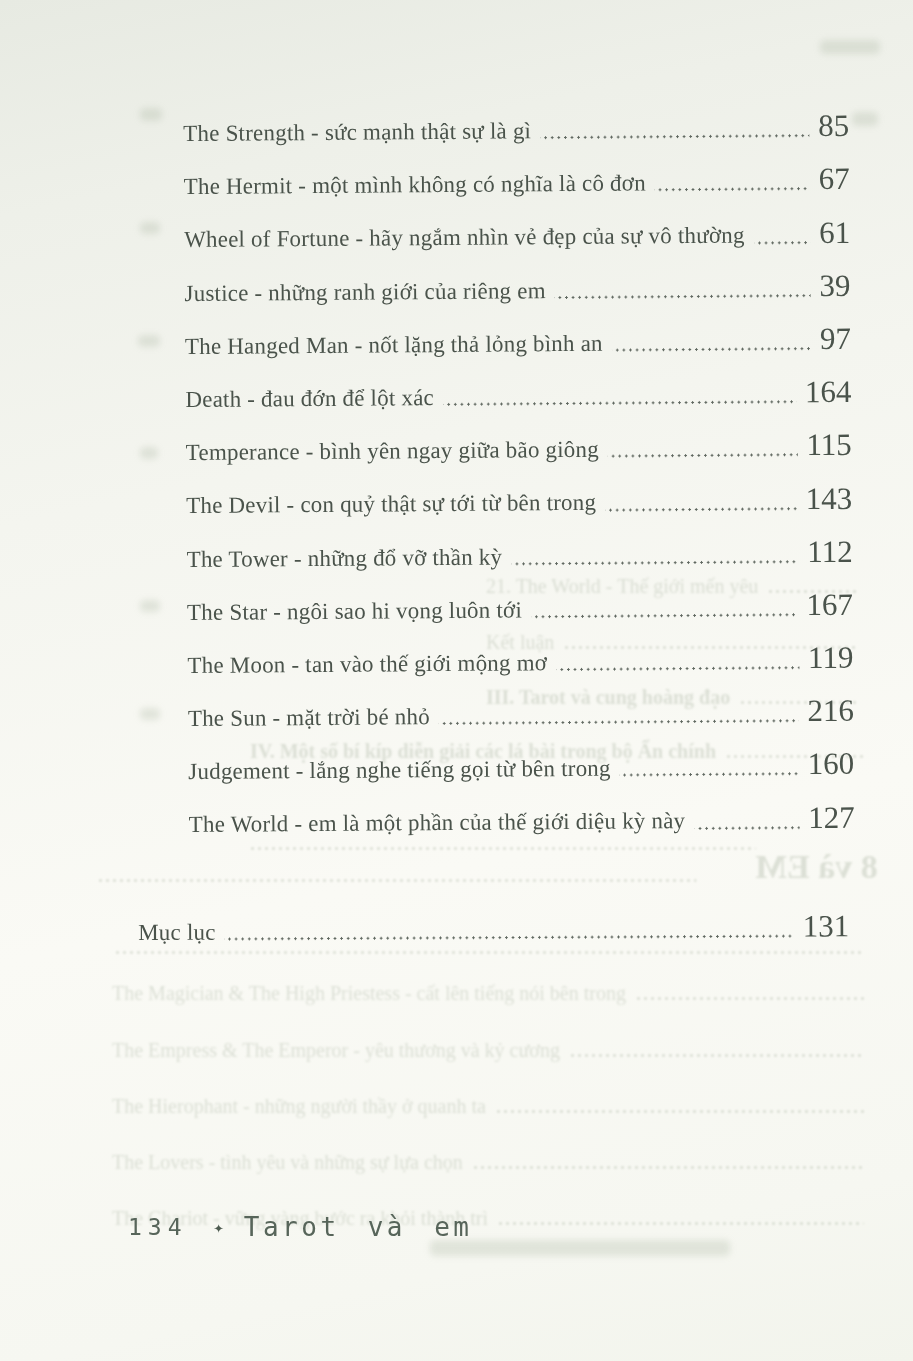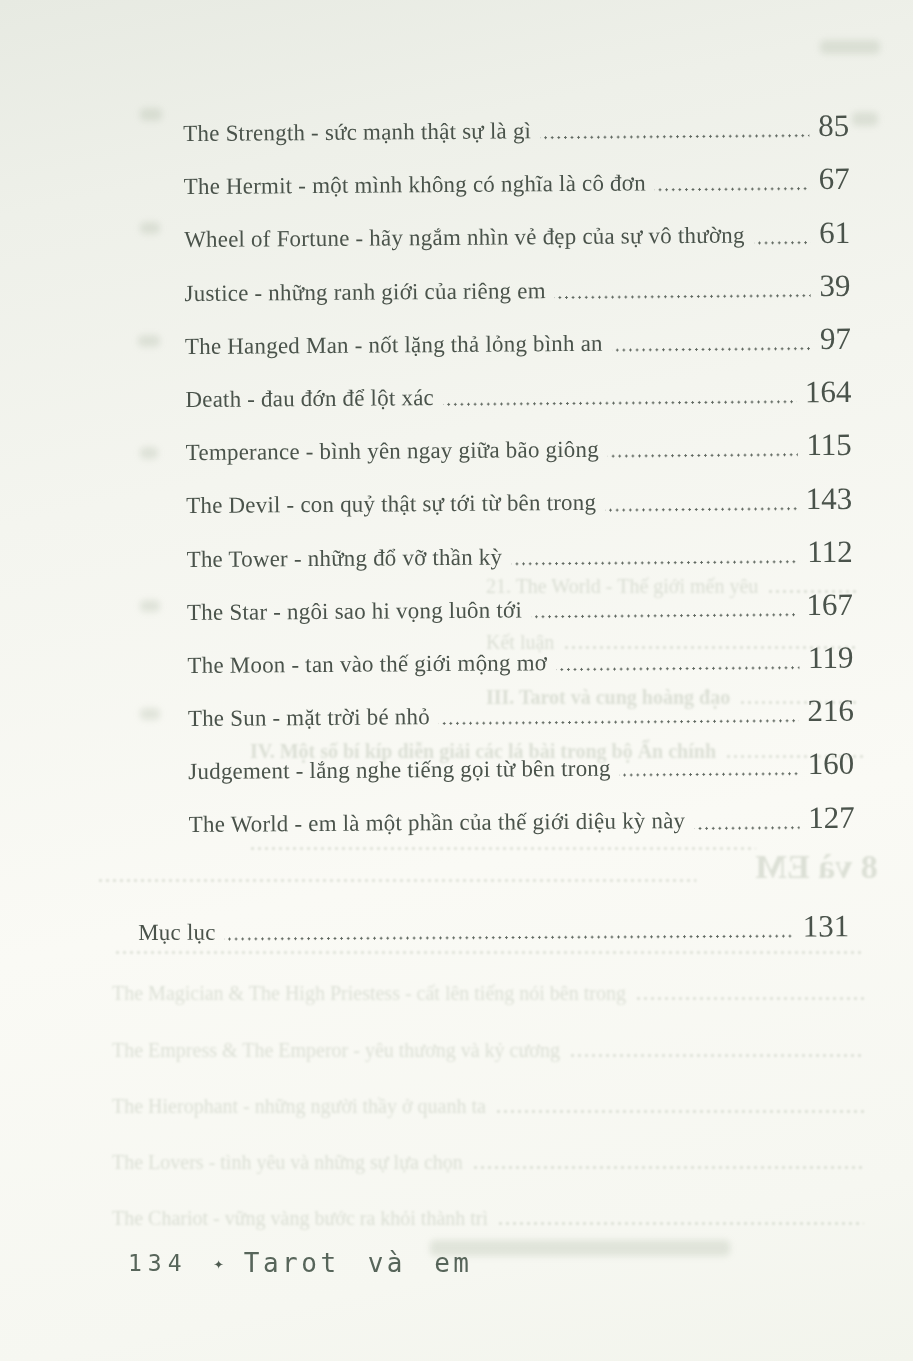--- a/index.html
+++ b/index.html
@@ -41,21 +41,21 @@
     opacity:.88;
   }
   .toc-page{font-size:31px;line-height:1;margin-left:4px;font-feature-settings:"onum";text-align:center;}
   #index-row{
     position:absolute;left:138px;right:64px;top:905px;
     display:flex;align-items:flex-end;height:40px;
     transform:rotate(-0.3deg);transform-origin:0 0;
   }
   
   #footer{
-    position:absolute;left:128px;top:1248px;
+    position:absolute;left:128px;top:1212px;
     display:flex;align-items:center;
     font-family:"DejaVu Sans Mono","Liberation Mono",monospace;
     color:#57655a;
   }
   #footer .pageno{font-size:23px;letter-spacing:6px;}
   #footer .sep{font-size:17px;margin:0 20px 0 26px;color:#4e5b50;}
   #footer .title{font-size:26px;letter-spacing:3.5px;word-spacing:9px;}
 </style>
 </head>
 <body>

